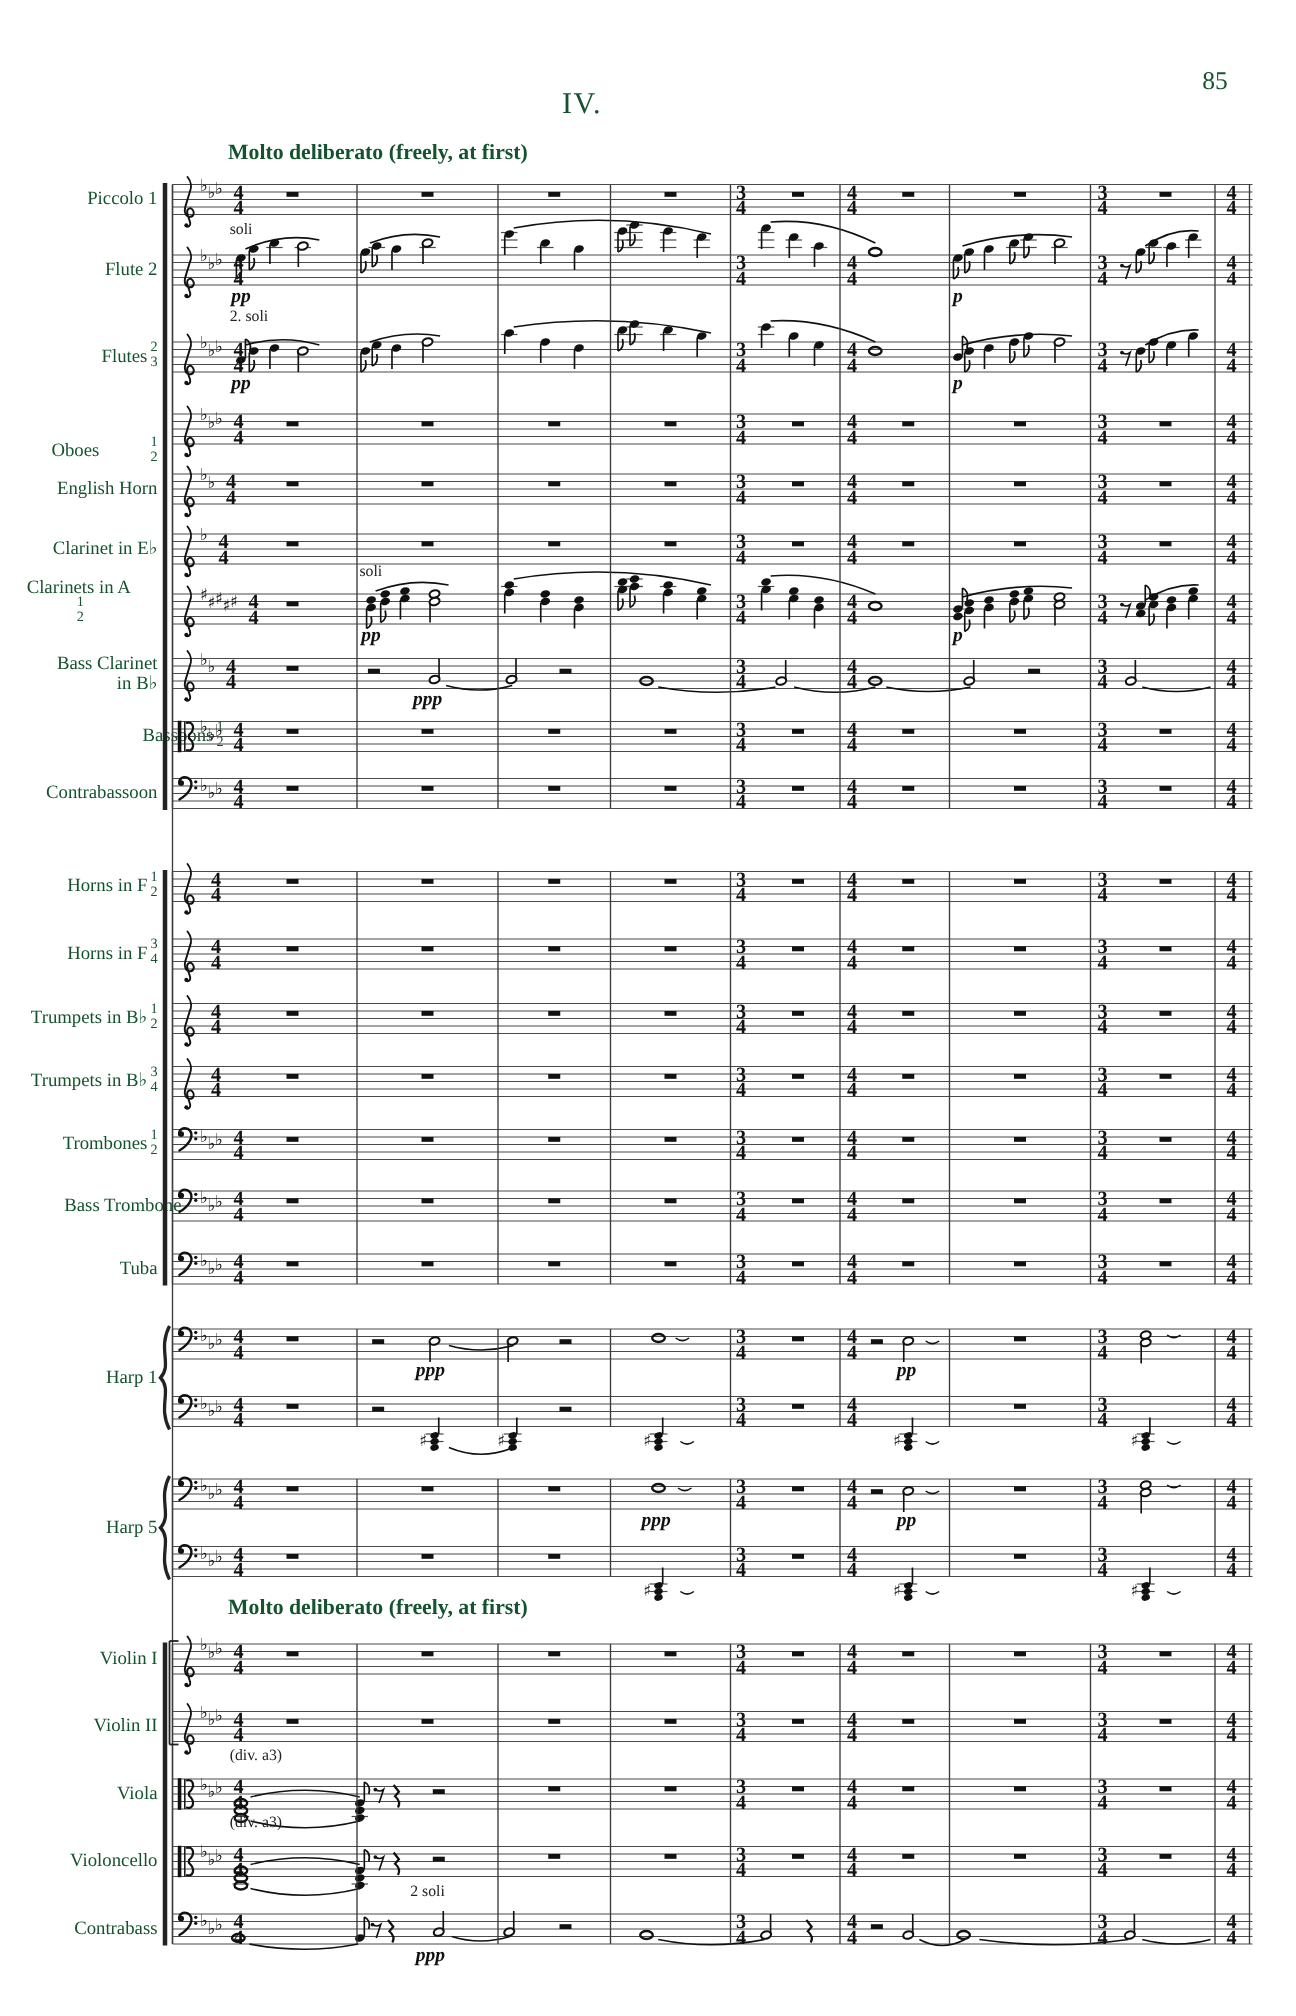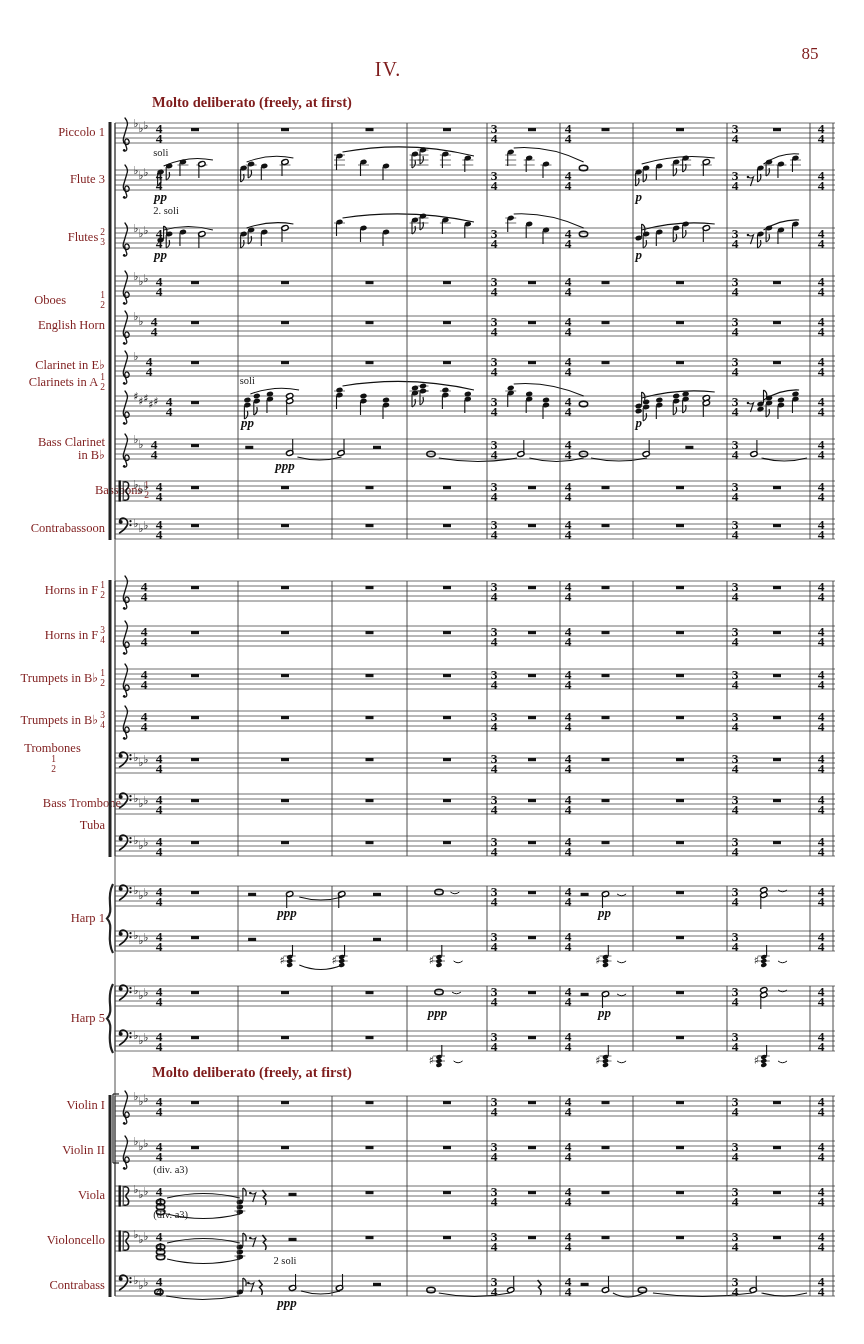--- a/index.html
+++ b/index.html
@@ -1,17 +1,17 @@
 <!DOCTYPE html>
 <html><head>
 <meta charset="utf-8">
 <style>
   html,body{margin:0;padding:0;background:#e8e8e8;}
   .page{position:relative;width:864px;height:1344px;background:#ffffff;overflow:hidden;
-        font-family:"Liberation Serif","DejaVu Serif",serif;color:#7f1d1d;}
+        font-family:"Liberation Serif","DejaVu Serif",serif;color:#14532d;}
   .page-number{position:absolute;top:44px;left:780px;width:60px;text-align:center;font-size:17px;}
   .movement-title{position:absolute;top:58px;left:0;width:776px;text-align:center;font-size:20px;letter-spacing:1px;}
   .tempo{position:absolute;left:152px;font-size:14.5px;font-weight:bold;}
   .tempo.t1{top:94px;}
   .tempo.t2{top:1064px;}
   #labels .ilabel{position:absolute;left:0;width:105px;display:flex;justify-content:flex-end;align-items:center;
         font-size:12.5px;line-height:1.05;white-space:nowrap;}
   #labels .nm{text-align:right;}
   #labels .nums{display:flex;flex-direction:column;font-size:9.5px;margin-left:2px;line-height:1.05;}
   svg{position:absolute;top:0;left:0;}
@@ -29,21 +29,21 @@
 <div class="page">
   <div class="page-number">85</div>
   <div class="movement-title">IV.</div>
   <div class="tempo t1">Molto deliberato (freely, at first)</div>
   <div class="tempo t2">Molto deliberato (freely, at first)</div>
   <div id="labels">
       <div class="ilabel" style="top: 121px; height: 24px;">
         <div class="nm">Piccolo 1</div>
       </div>
       <div class="ilabel" style="top: 168px; height: 24px;">
-        <div class="nm">Flute 3</div>
+        <div class="nm">Flute 2</div>
       </div>
       <div class="ilabel" style="top: 226px; height: 24px;">
         <div class="nm">Flutes</div>
         <div class="nums">
           <span>2</span>
           <span>3</span>
         </div>
       </div>
       <div class="ilabel" style="top: 289px; height: 24px; gap: 32px;">
         <div class="nm">Oboes</div>
@@ -51,21 +51,21 @@
           <span>1</span>
           <span>2</span>
         </div>
       </div>
       <div class="ilabel" style="top: 314px; height: 24px;">
         <div class="nm">English Horn</div>
       </div>
       <div class="ilabel" style="top: 354px; height: 24px;">
         <div class="nm">Clarinet in E♭</div>
       </div>
-      <div class="ilabel" style="top: 371px; height: 24px;">
+      <div class="ilabel" style="top: 394px; height: 24px; flex-direction: column;">
         <div class="nm">Clarinets in A</div>
         <div class="nums">
           <span>1</span>
           <span>2</span>
         </div>
       </div>
       <div class="ilabel" style="top: 437px; height: 24px;">
         <div class="nm">Bass Clarinet<div>in B♭</div></div>
       </div>
       <div class="ilabel" style="top: 479px; height: 24px; margin-left: 44px;">
@@ -99,31 +99,31 @@
           <span>2</span>
         </div>
       </div>
       <div class="ilabel" style="top: 709px; height: 24px;">
         <div class="nm">Trumpets in B♭</div>
         <div class="nums">
           <span>3</span>
           <span>4</span>
         </div>
       </div>
-      <div class="ilabel" style="top: 751px; height: 24px; flex-direction: column;">
+      <div class="ilabel" style="top: 751px; height: 24px;">
         <div class="nm">Trombones</div>
         <div class="nums">
           <span>1</span>
           <span>2</span>
         </div>
       </div>
       <div class="ilabel" style="top: 792px; height: 24px; padding-left: 16px;">
         <div class="nm">Bass Trombone</div>
       </div>
-      <div class="ilabel" style="top: 814px; height: 24px; font-family: Liberation Serif, serif;">
+      <div class="ilabel" style="top: 834px; height: 24px; font-family: Liberation Serif, serif;">
         <div class="nm">Tuba</div>
       </div>
       <div class="ilabel" style="top: 906.5px; height: 24px;">
         <div class="nm">Harp 1</div>
       </div>
       <div class="ilabel" style="top: 1006.5px; height: 24px;">
         <div class="nm">Harp 5</div>
       </div>
       <div class="ilabel" style="top: 1094px; height: 24px;">
         <div class="nm">Violin I</div>

